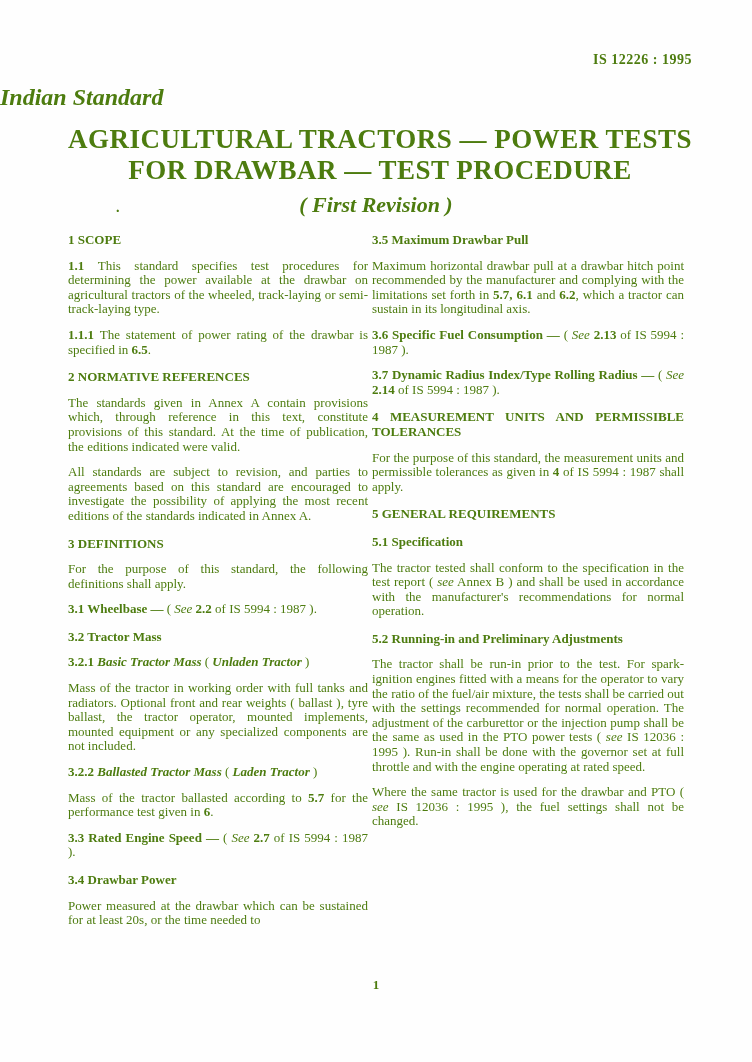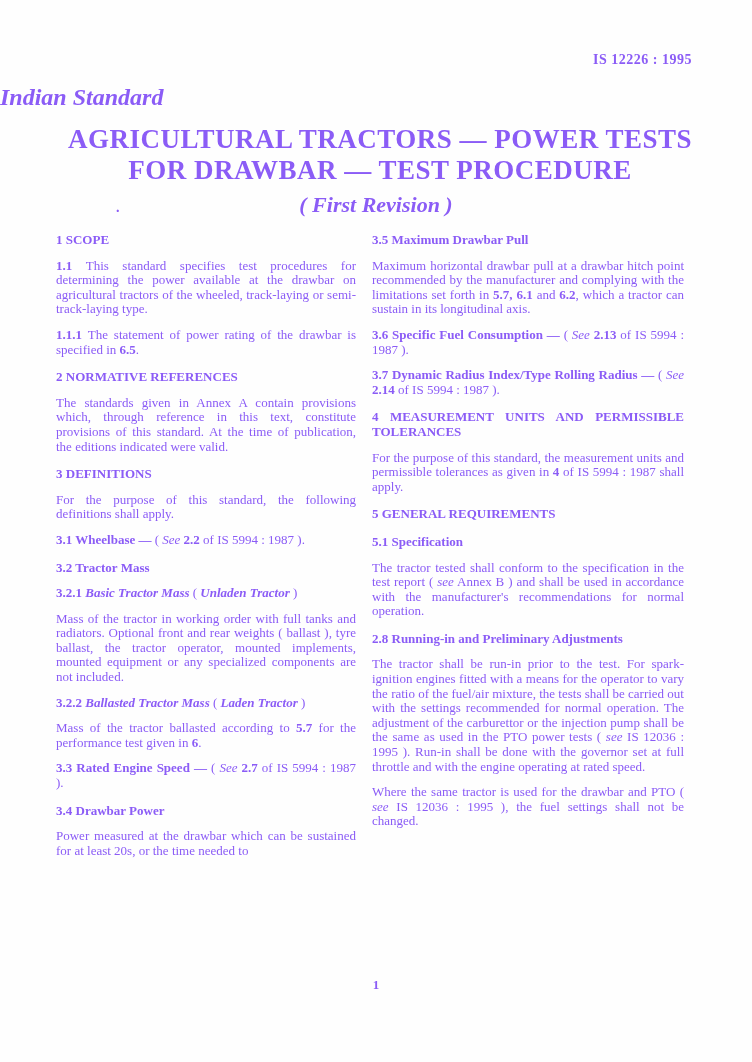--- a/index.html
+++ b/index.html
@@ -5,21 +5,21 @@
   html, body {
     margin: 0;
     padding: 0;
     background: #ffffff;
   }
   .page {
     position: relative;
     width: 752px;
     height: 1062px;
     background: #fefefe;
-    color: #8b5cf6;
+    color: #4d7c0f;
     font-family: "Liberation Serif", "DejaVu Serif", serif;
     overflow: hidden;
     box-sizing: border-box;
   }
   .doc-number {
     position: absolute;
     top: 52px;
     right: 60px;
     font-size: 14px;
     font-weight: bold;
@@ -59,24 +59,24 @@
   .stray-mark {
     position: absolute;
     top: 200px;
     left: 116px;
     font-size: 14px;
     font-weight: bold;
   }
   .columns {
     position: absolute;
     top: 233px;
-    left: 56px;
+    left: 68px;
     width: 628px;
     display: flex;
-    gap: 16px;
+    gap: 4px;
   }
   .col {
     font-size: 13px;
     line-height: 14.6px;
     text-align: justify;
   }
   .col-left  { width: 300px; }
   .col-right { width: 312px; }
   .block { margin: 0 0 11px 0; }
   .block.heading { font-weight: bold; margin-top: 13px; }
@@ -108,20 +108,21 @@
   <div class="revision">( First Revision )</div>
   <div class="stray-mark">.</div>
 
   <div class="columns">
     <div class="col col-left">
         <div class="block heading"><span class="s-b">1 SCOPE</span></div>
         <div class="block para"><span class="s-b">1.1 </span><span class="s-n">This standard specifies test procedures for determining the power available at the drawbar on agricultural tractors of the wheeled, track-laying or semi-track-laying type.</span></div>
         <div class="block para"><span class="s-b">1.1.1 </span><span class="s-n">The statement of power rating of the drawbar is specified in </span><span class="s-b">6.5</span><span class="s-n">.</span></div>
         <div class="block heading"><span class="s-b">2 NORMATIVE REFERENCES</span></div>
         <div class="block para"><span class="s-n">The standards given in Annex A contain provisions which, through reference in this text, constitute provisions of this standard. At the time of publication, the editions indicated were valid.</span></div>
+        <div class="block para"><span class="s-n">All standards are subject to revision, and parties to agreements based on this standard are encouraged to investigate the possibility of applying the most recent editions of the standards indicated in Annex A.</span></div>
         <div class="block heading"><span class="s-b">3 DEFINITIONS</span></div>
         <div class="block para"><span class="s-n">For the purpose of this standard, the following definitions shall apply.</span></div>
         <div class="block para"><span class="s-b">3.1 Wheelbase — </span><span class="s-n">( </span><span class="s-i">See </span><span class="s-b">2.2</span><span class="s-n"> of IS 5994 : 1987 ).</span></div>
         <div class="block heading"><span class="s-b">3.2 Tractor Mass</span></div>
         <div class="block para"><span class="s-b">3.2.1 </span><span class="s-bi">Basic Tractor Mass</span><span class="s-n"> ( </span><span class="s-bi">Unladen Tractor</span><span class="s-n"> )</span></div>
         <div class="block para"><span class="s-n">Mass of the tractor in working order with full tanks and radiators. Optional front and rear weights ( ballast ), tyre ballast, the tractor operator, mounted implements, mounted equipment or any specialized components are not included.</span></div>
         <div class="block para"><span class="s-b">3.2.2 </span><span class="s-bi">Ballasted Tractor Mass</span><span class="s-n"> ( </span><span class="s-bi">Laden Tractor</span><span class="s-n"> )</span></div>
         <div class="block para"><span class="s-n">Mass of the tractor ballasted according to </span><span class="s-b">5.7</span><span class="s-n"> for the performance test given in </span><span class="s-b">6</span><span class="s-n">.</span></div>
         <div class="block para"><span class="s-b">3.3 Rated Engine Speed — </span><span class="s-n">( </span><span class="s-i">See </span><span class="s-b">2.7</span><span class="s-n"> of IS 5994 : 1987 ).</span></div>
         <div class="block heading"><span class="s-b">3.4 Drawbar Power</span></div>
@@ -130,20 +131,20 @@
     <div class="col col-right">
         <div class="block heading"><span class="s-b">3.5 Maximum Drawbar Pull</span></div>
         <div class="block para"><span class="s-n">Maximum horizontal drawbar pull at a drawbar hitch point recommended by the manufacturer and complying with the limitations set forth in </span><span class="s-b">5.7, 6.1</span><span class="s-n"> and </span><span class="s-b">6.2</span><span class="s-n">, which a tractor can sustain in its longitudinal axis.</span></div>
         <div class="block para"><span class="s-b">3.6 Specific Fuel Consumption — </span><span class="s-n">( </span><span class="s-i">See </span><span class="s-b">2.13</span><span class="s-n"> of IS 5994 : 1987 ).</span></div>
         <div class="block para"><span class="s-b">3.7 Dynamic Radius Index/Type Rolling Radius — </span><span class="s-n">( </span><span class="s-i">See </span><span class="s-b">2.14</span><span class="s-n"> of IS 5994 : 1987 ).</span></div>
         <div class="block heading"><span class="s-b">4 MEASUREMENT UNITS AND PERMISSIBLE TOLERANCES</span></div>
         <div class="block para"><span class="s-n">For the purpose of this standard, the measurement units and permissible tolerances as given in </span><span class="s-b">4</span><span class="s-n"> of IS 5994 : 1987 shall apply.</span></div>
         <div class="block heading"><span class="s-b">5 GENERAL REQUIREMENTS</span></div>
         <div class="block heading"><span class="s-b">5.1 Specification</span></div>
         <div class="block para"><span class="s-n">The tractor tested shall conform to the specification in the test report ( </span><span class="s-i">see</span><span class="s-n"> Annex B ) and shall be used in accordance with the manufacturer's recommendations for normal operation.</span></div>
-        <div class="block heading"><span class="s-b">2.8 Running-in and Preliminary Adjustments</span></div>
+        <div class="block heading"><span class="s-b">5.2 Running-in and Preliminary Adjustments</span></div>
         <div class="block para"><span class="s-n">The tractor shall be run-in prior to the test. For spark-ignition engines fitted with a means for the operator to vary the ratio of the fuel/air mixture, the tests shall be carried out with the settings recommended for normal operation. The adjustment of the carburettor or the injection pump shall be the same as used in the PTO power tests ( </span><span class="s-i">see</span><span class="s-n"> IS 12036 : 1995 ). Run-in shall be done with the governor set at full throttle and with the engine operating at rated speed.</span></div>
         <div class="block para"><span class="s-n">Where the same tractor is used for the drawbar and PTO ( </span><span class="s-i">see</span><span class="s-n"> IS 12036 : 1995 ), the fuel settings shall not be changed.</span></div>
       </div>
   </div>
 
   <div class="page-number">1</div>
 </div>
 
 </body></html>

